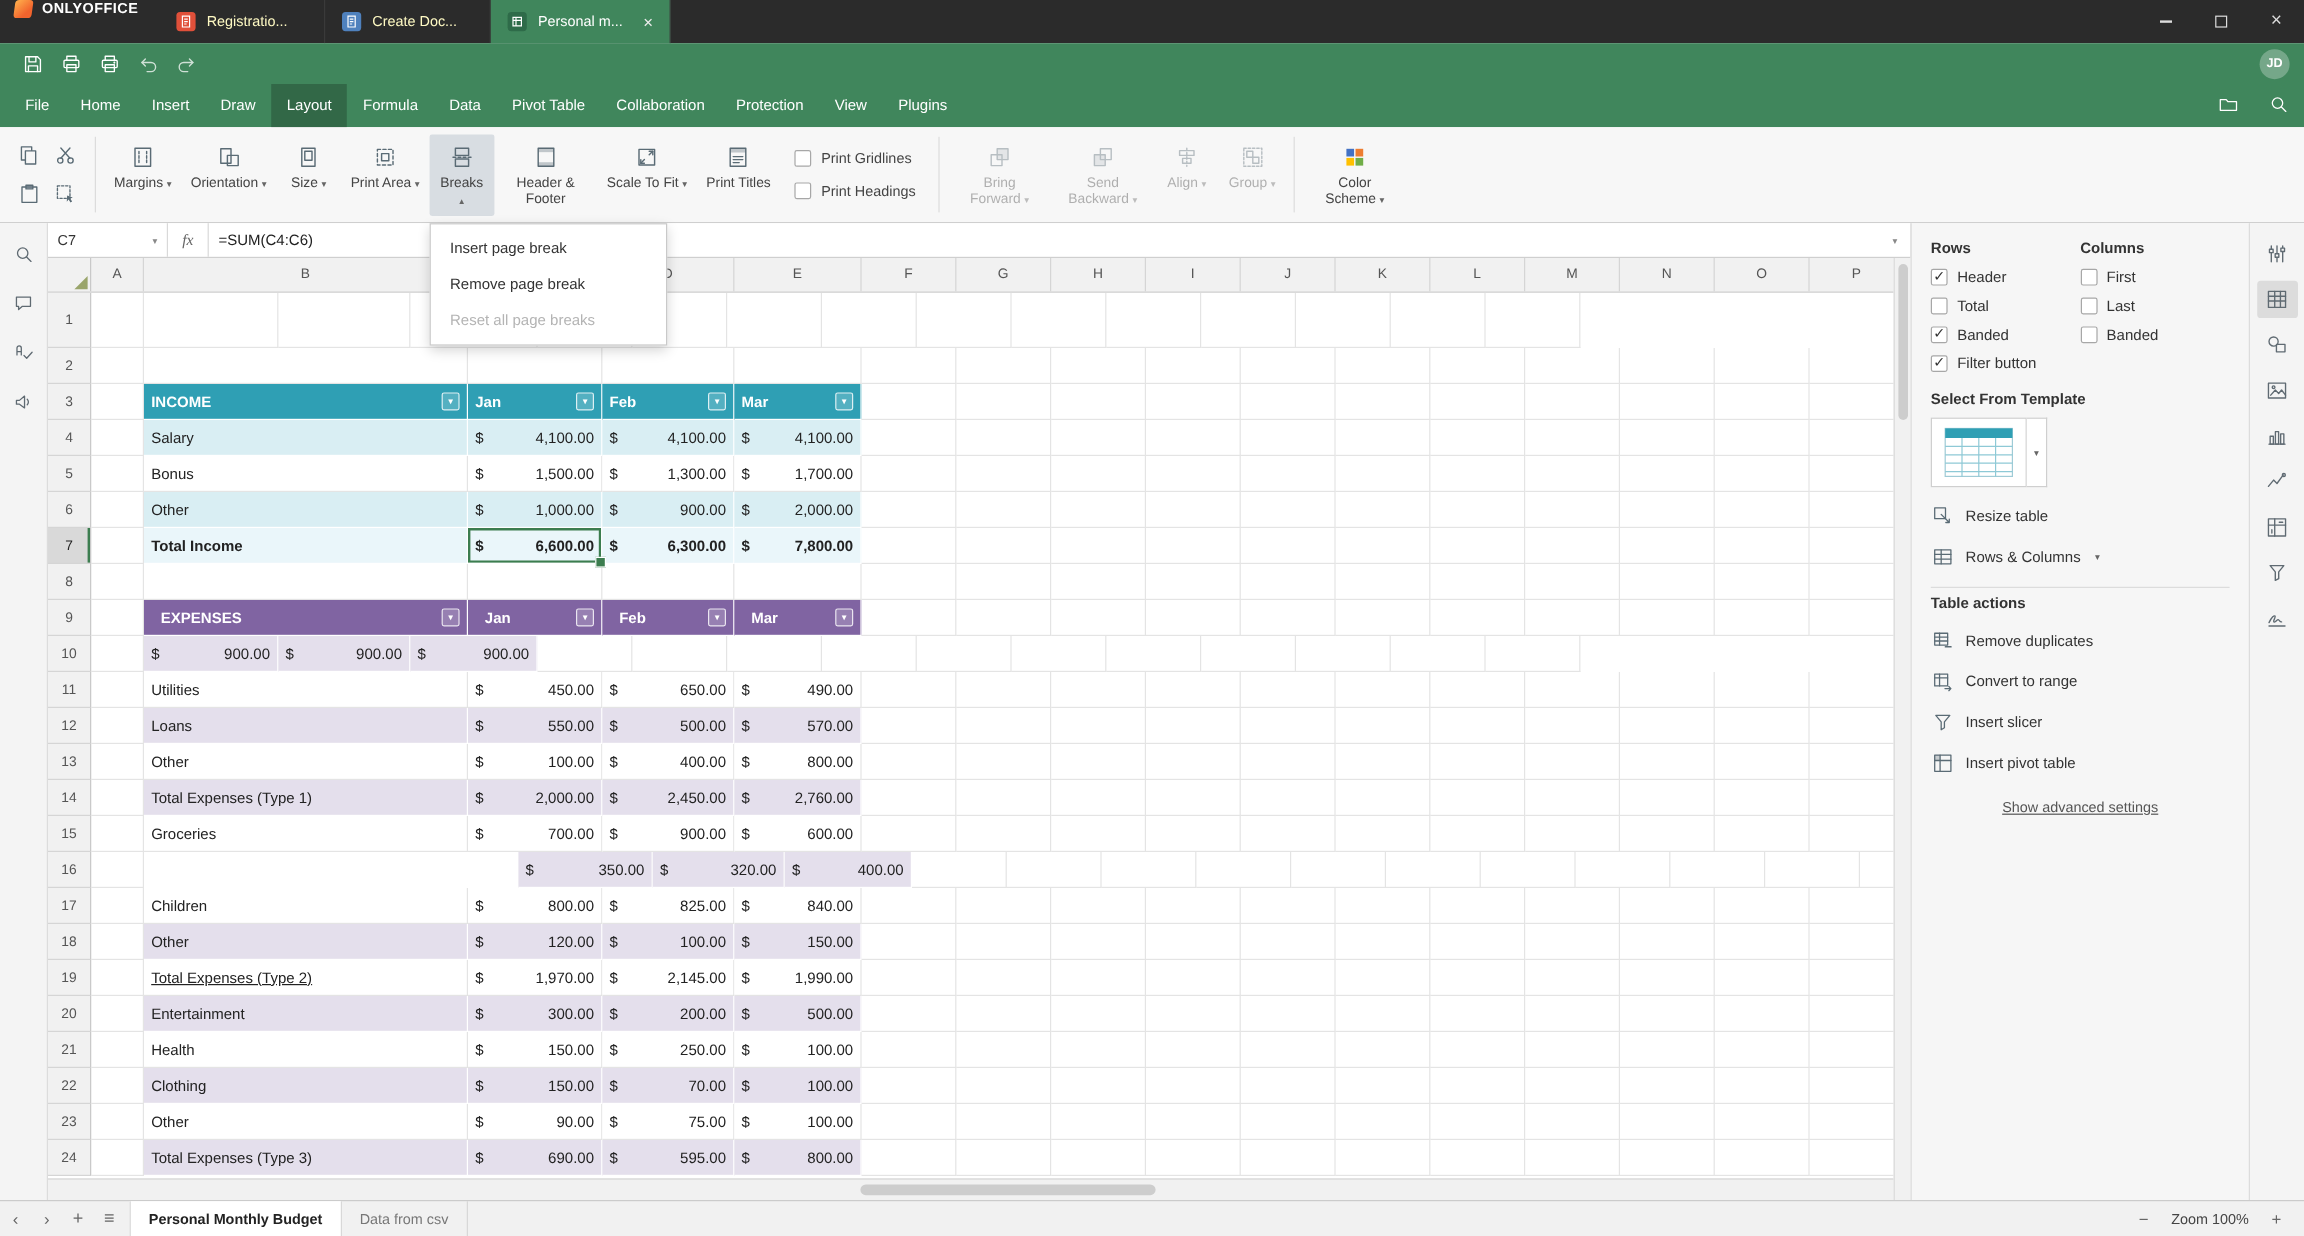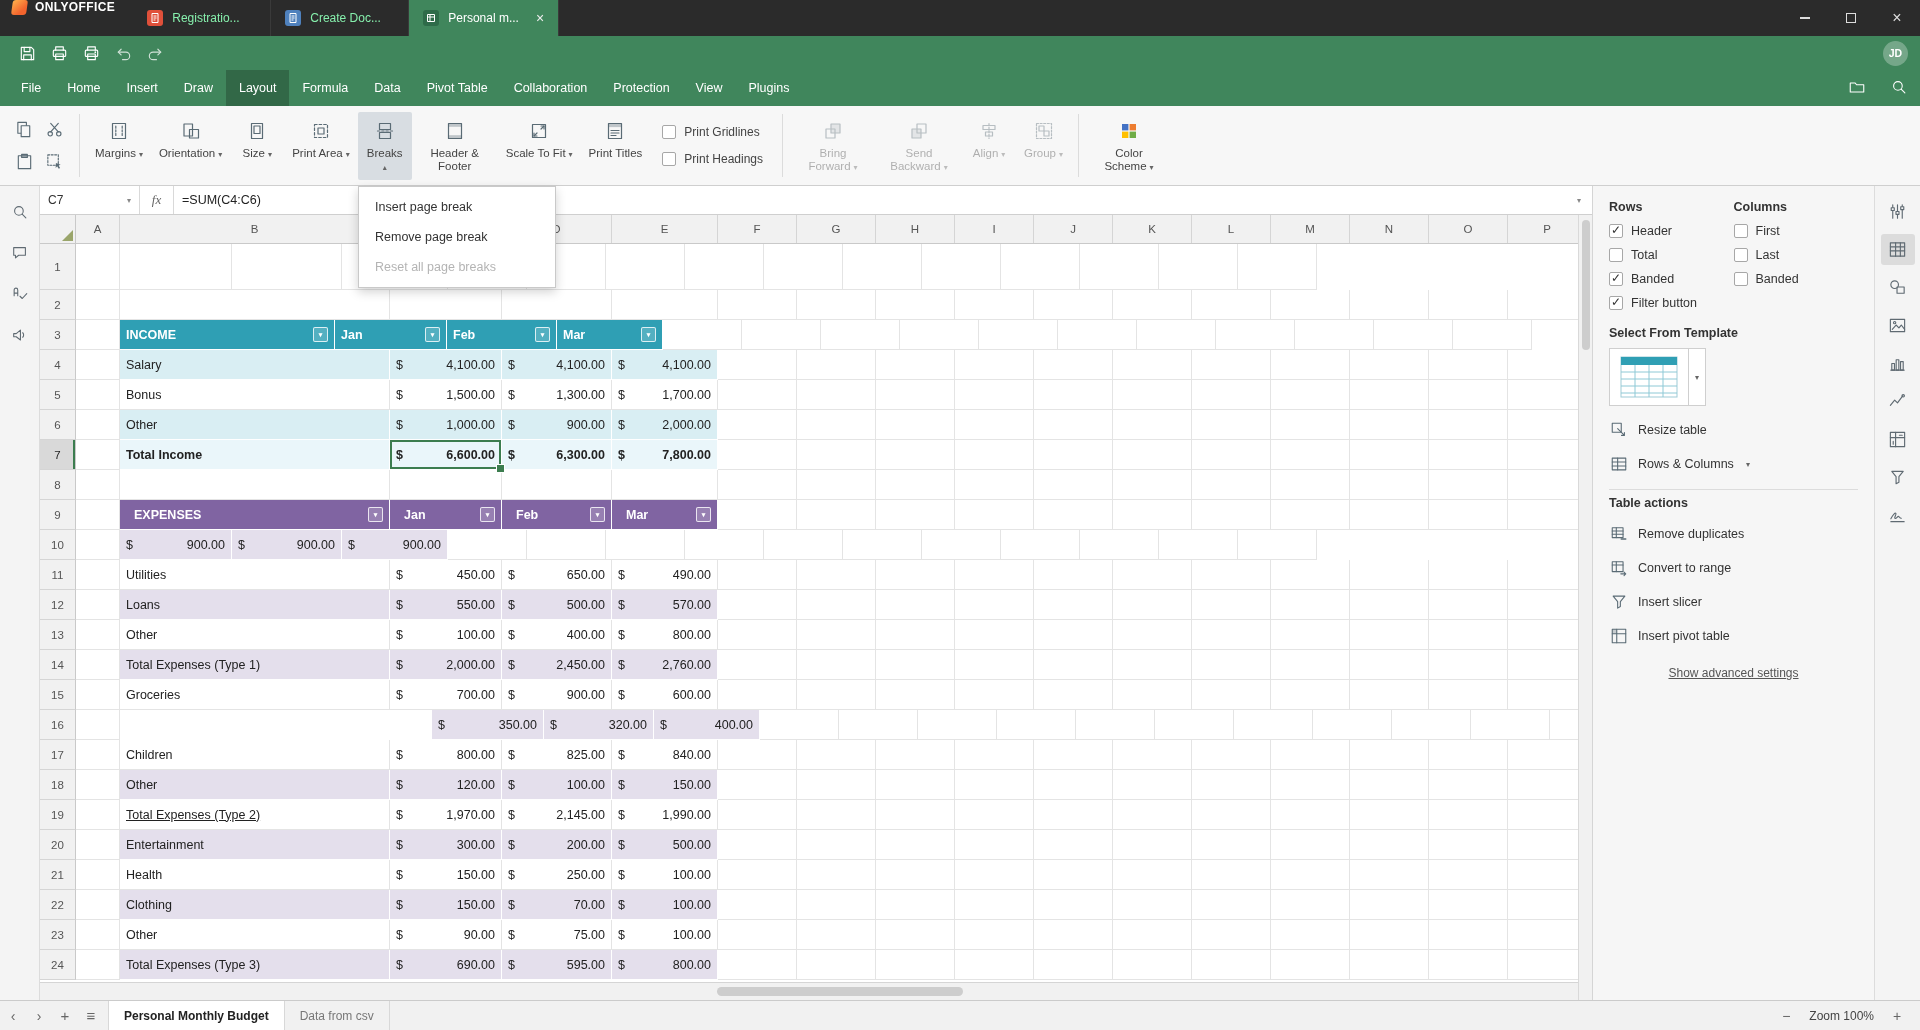--- a/index.html
+++ b/index.html
@@ -5,21 +5,21 @@
   * { margin:0; padding:0; box-sizing:border-box; }
   html,body { width:1920px; height:1030px; overflow:hidden; }
   body { font-family:"Liberation Sans", sans-serif; background:#fff; position:relative; font-size:12.5px; color:#222; }
 
   
   .topbar { height:36px; background:#2b2b2b; display:flex; align-items:stretch; color:#fff; }
   .logo { display:flex; align-items:flex-start; gap:8px; padding:0 18px 0 12px; }
   .logo-mark { width:15px; height:15px; border-radius:3px; background:linear-gradient(135deg,#ffb24d 0%,#f2642d 70%); transform:skewX(-8deg); }
   .logo-text { font-size:12px; font-weight:bold; letter-spacing:.4px; }
   .doc-tabs { display:flex; align-items:stretch; }
-  .doc-tab { display:flex; align-items:center; gap:9px; padding:0 14px; font-size:12px; color:#86efac; border-right:1px solid #3a3a3a; min-width:138px; cursor:default; }
+  .doc-tab { display:flex; align-items:center; gap:9px; padding:0 14px; font-size:12px; color:#fef9c3; border-right:1px solid #3a3a3a; min-width:138px; cursor:default; }
   .doc-tab.active { background:#40865c; color:#fff; }
   .tab-icon { width:16px; height:16px; border-radius:3px; display:flex; align-items:center; justify-content:center; flex:none; }
   .tab-icon.doc-red { background:#e0503a; }
   .tab-icon.doc-blue { background:#4f81bd; }
   .tab-icon.sheet-green { background:#2e6b49; }
   .tab-close { margin-left:auto; font-size:14px; color:#eee; padding-left:8px; }
   .win-controls { margin-left:auto; display:flex; }
   .win-btn { width:46px; display:flex; align-items:center; justify-content:center; color:#ddd; }
   .glyph-min { width:10px; height:2px; background:#ddd; }
   .glyph-max { width:10px; height:10px; border:1.5px solid #ddd; }
@@ -523,21 +523,21 @@
               <div class="cell" style="width: 79px;"></div>
               <div class="cell" style="width: 79px;"></div>
               <div class="cell" style="width: 79px;"></div>
               <div class="cell" style="width: 79px;"></div>
               <div class="cell" style="width: 79px;"></div>
               <div class="cell" style="width: 79px;"></div>
             </div>
             <div class="g-row">
               <div class="rowhead">3</div>
               <div class="cell" style="width: 44px;"></div>
-              <div class="cell b-teal-head" style="width: 215px;">
+              <div class="cell b-teal-head" style="width: 270px;">
                 <span>INCOME</span>
                 <span class="filter-btn">▾</span>
               </div>
               <div class="cell b-teal-head" style="width: 112px;">
                 <span>Jan</span>
                 <span class="filter-btn">▾</span>
               </div>
               <div class="cell b-teal-head" style="width: 110px;">
                 <span>Feb</span>
                 <span class="filter-btn">▾</span>

